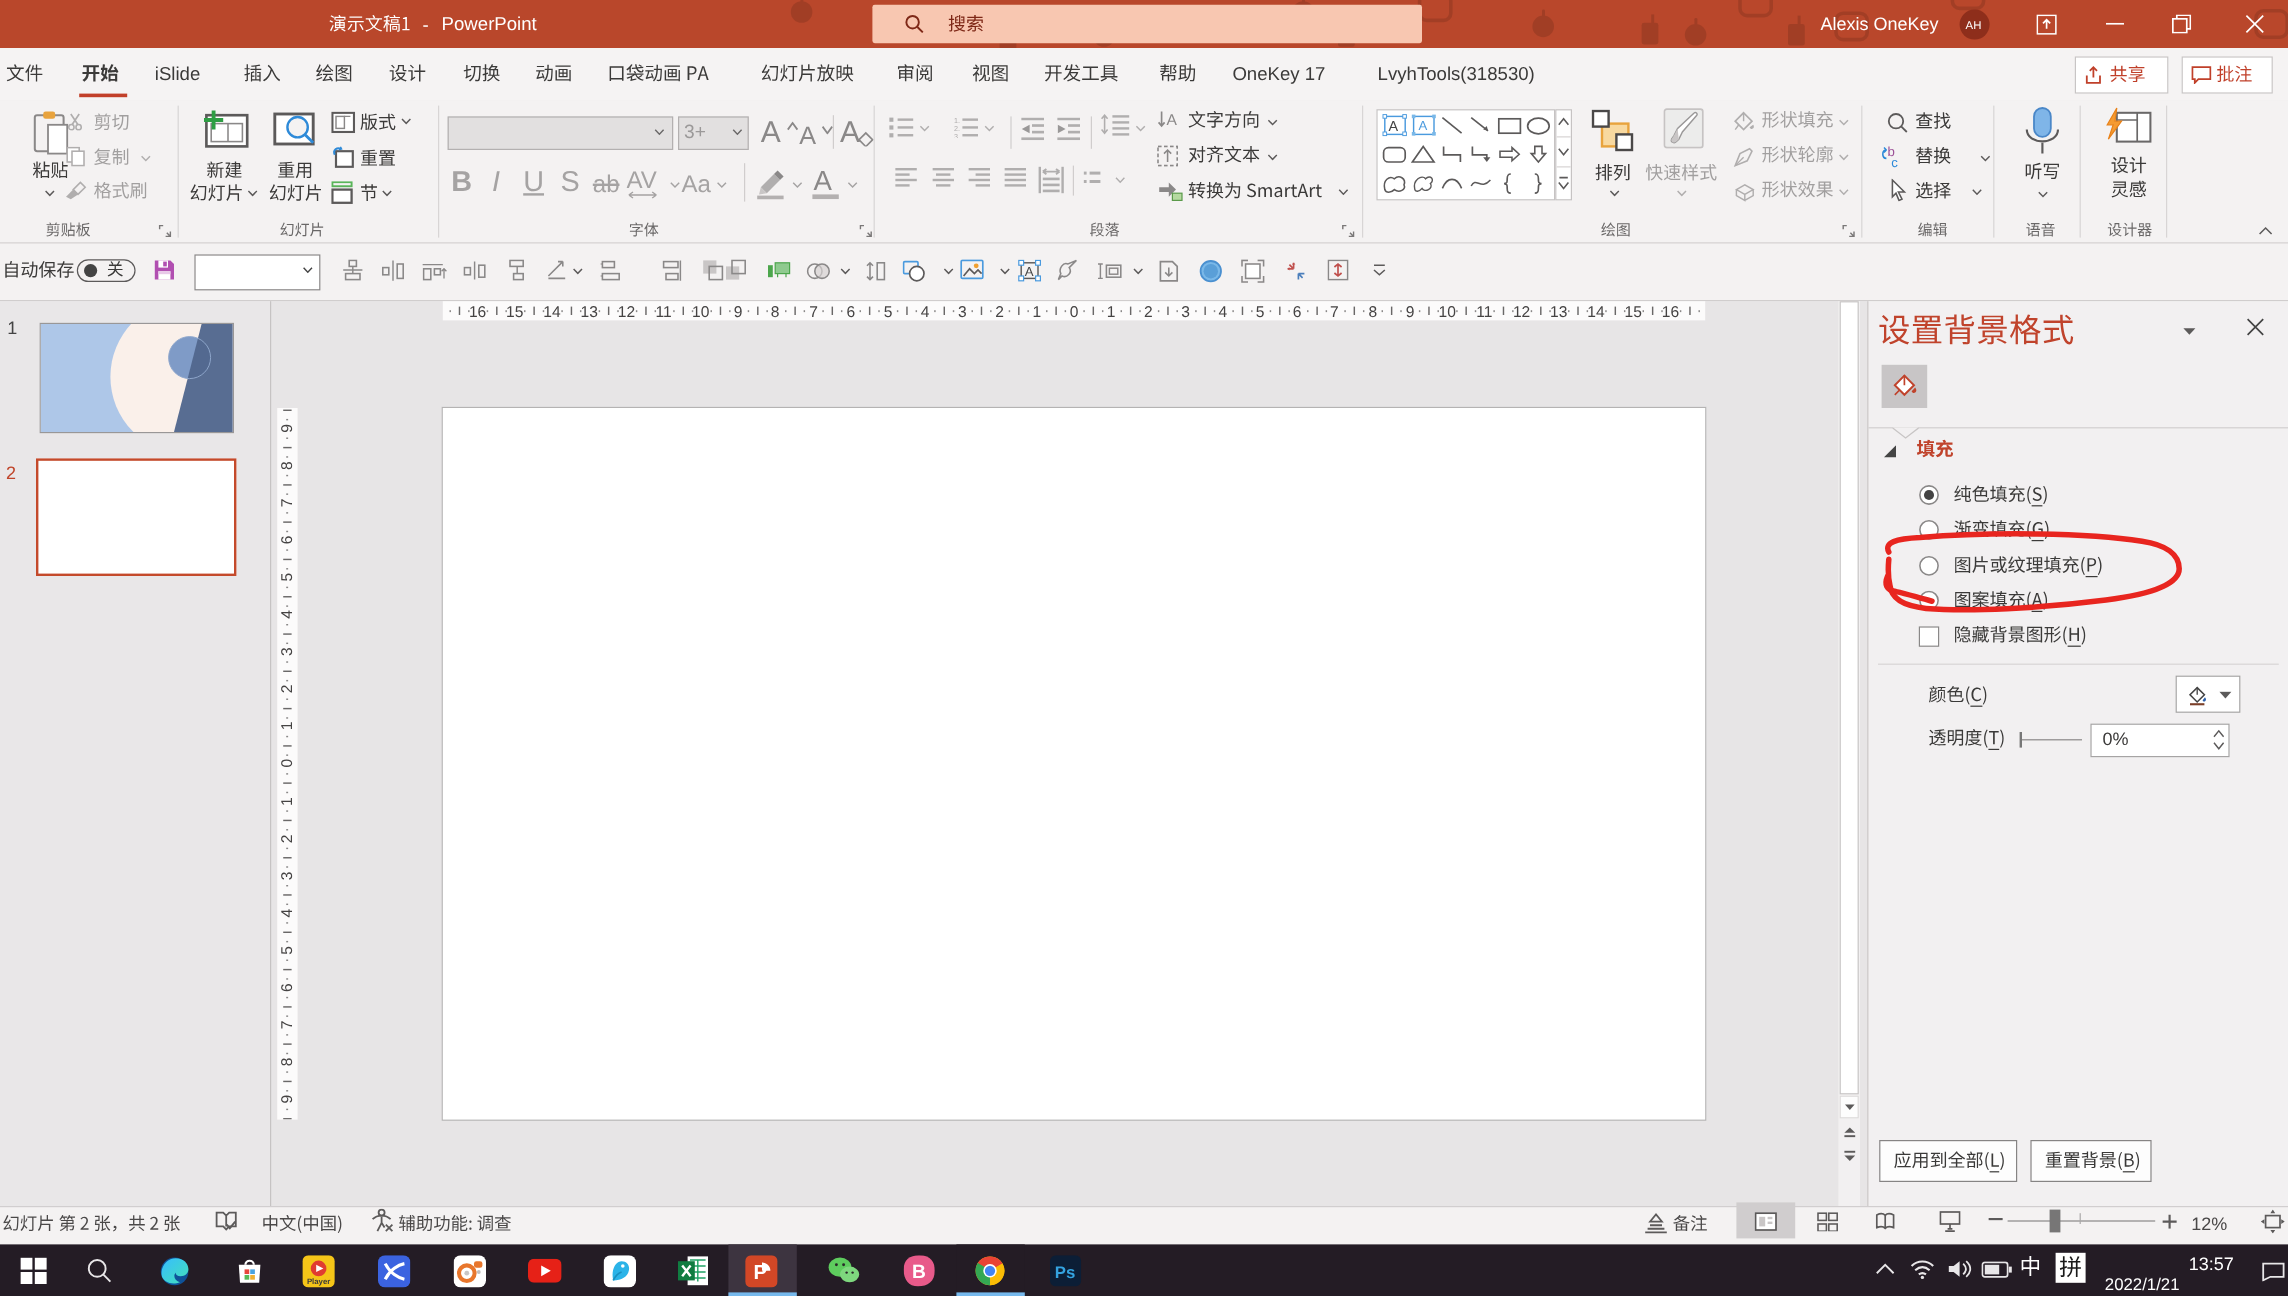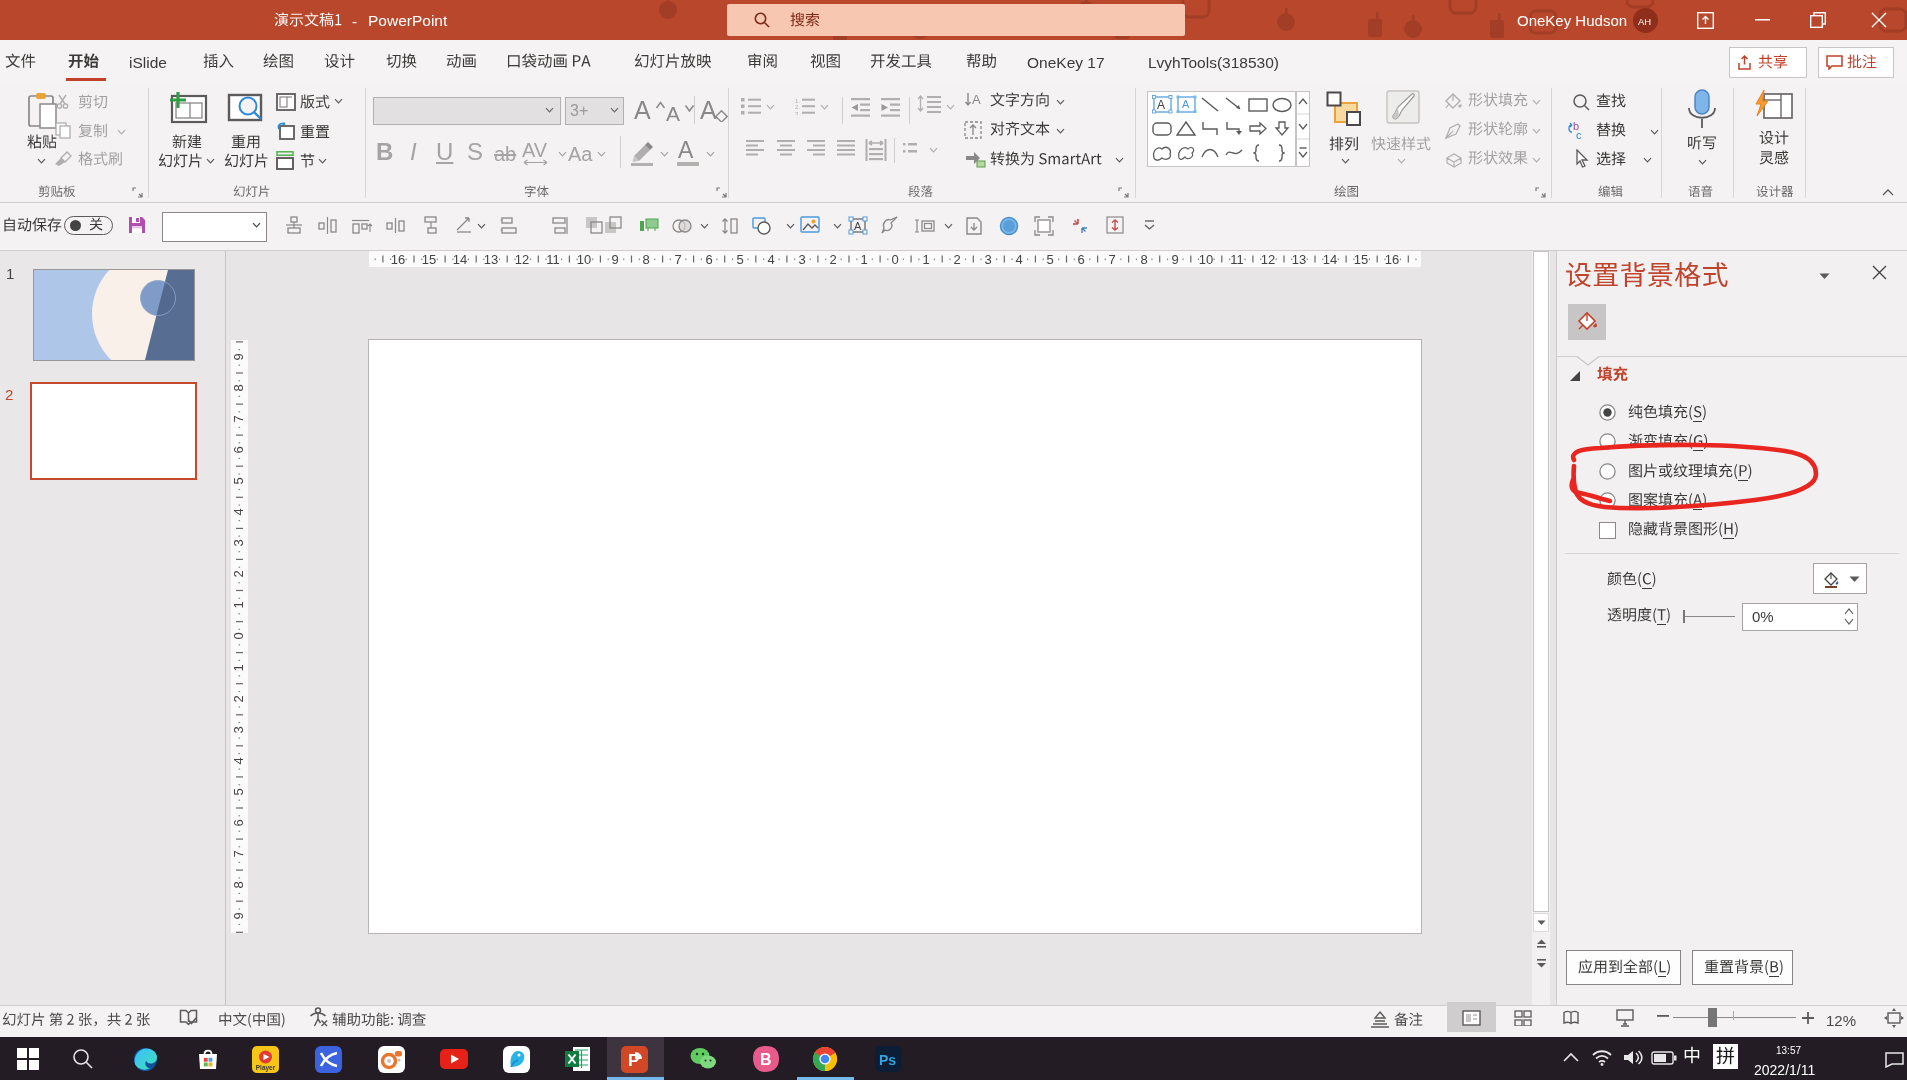--- a/index.html
+++ b/index.html
@@ -58,21 +58,21 @@
 <div style="position:absolute;left:727px;top:4px;width:458px;height:32px;background:#f8c7b1;border-radius:2px"></div>
 <svg class="ab" style="left:753px;top:11px" width="18" height="18" viewBox="0 0 18 18">
     <circle cx="7.5" cy="7.5" r="5.2" fill="none" stroke="#7e2817" stroke-width="1.6"></circle>
     <line x1="11.5" y1="11.5" x2="16" y2="16" stroke="#7e2817" stroke-width="1.6"></line>
   </svg>
 <div style="position:absolute;left:790px;top:12px">
     <svg width="30.0" height="18.8" viewBox="0 0 30.0 18.8">
       <path d="M2.5 0.6V3.6H0.7V4.7H2.5V7.9L0.6 8.6L0.9 9.6L2.5 9V13C2.5 13.2 2.4 13.2 2.2 13.2C2.1 13.3 1.5 13.3 1 13.2C1.1 13.6 1.2 14 1.3 14.3C2.2 14.3 2.7 14.3 3.1 14.1C3.4 13.9 3.6 13.6 3.6 13V8.6L5.2 7.9L5 6.9L3.6 7.5V4.7H5.1V3.6H3.6V0.6ZM5.7 8.8V9.8H6.4L6.2 9.9C6.9 10.9 7.7 11.7 8.8 12.4C7.5 13 6 13.3 4.6 13.5C4.8 13.7 5 14.2 5.1 14.4C6.7 14.2 8.4 13.7 9.8 13C10.9 13.6 12.3 14.1 13.8 14.4C13.9 14.1 14.2 13.7 14.4 13.4C13.1 13.2 11.9 12.9 10.8 12.4C12 11.6 13 10.5 13.7 9.1L13 8.8L12.8 8.8H10.2V7.4H13.7V1.8H10.8V2.8H12.7V4.2H10.9V5H12.7V6.5H10.2V0.6H9.2V6.5H6.9V5H8.5V4.2H6.9V2.8C7.6 2.5 8.4 2.2 9.1 1.9L8.3 1.1C7.7 1.5 6.8 1.9 5.9 2.2V7.4H9.2V8.8ZM12.1 9.8C11.6 10.7 10.8 11.4 9.8 11.9C8.8 11.3 8 10.6 7.4 9.8Z M24.5 11.6C25.8 12.3 27.4 13.4 28.2 14.1L29.1 13.4C28.2 12.7 26.6 11.7 25.4 11.1ZM19.4 11.2C18.5 12 17.1 12.8 15.9 13.4C16.2 13.5 16.6 13.9 16.8 14.1C18 13.5 19.4 12.5 20.4 11.6ZM17.9 8.4C18.2 8.3 18.6 8.3 21.3 8.1C20.1 8.7 19 9.1 18.6 9.3C17.7 9.7 17 9.9 16.5 9.9C16.6 10.2 16.8 10.7 16.8 10.9C17.2 10.8 17.8 10.7 22.2 10.4V13C22.2 13.2 22.1 13.3 21.9 13.3C21.6 13.3 20.8 13.3 19.9 13.3C20.1 13.6 20.3 14 20.3 14.3C21.4 14.3 22.2 14.3 22.6 14.1C23.1 14 23.3 13.7 23.3 13.1V10.4L27 10.1C27.4 10.6 27.7 11 28 11.3L28.8 10.7C28.2 9.9 26.8 8.6 25.8 7.8L25 8.3C25.4 8.6 25.8 9 26.2 9.4L19.6 9.7C21.8 8.9 23.9 7.9 25.9 6.7L25.1 6C24.4 6.4 23.7 6.8 23 7.2L19.6 7.4C20.7 6.9 21.7 6.3 22.6 5.6L22.2 5.3H27.9V7.1H29V4.3H23.1V2.9H28.8V1.9H23.1V0.6H21.9V1.9H16.1V2.9H21.9V4.3H16V7.1H17.1V5.3H21.5C20.4 6.1 19.1 6.8 18.7 7C18.3 7.3 17.9 7.4 17.6 7.4C17.7 7.7 17.9 8.2 17.9 8.4Z" fill="#7e2817"></path>
     </svg>
   </div>
-<div style="position:absolute;left:1517px;top:12px;font-family:'Liberation Sans', sans-serif;font-size:15px;color:#ffffff;font-weight:400;letter-spacing:0;white-space:nowrap;line-height:1.2">OneKey Hudson</div>
+<div style="position:absolute;left:1517px;top:12px;font-family:'Liberation Sans', sans-serif;font-size:15px;color:#ffffff;font-weight:400;letter-spacing:0;white-space:nowrap;line-height:1.2">Alexis OneKey</div>
 <div style="position:absolute;left:1633px;top:8px;width:25px;height:25px;background:#8e2e1b;border-radius:50%"></div>
 <div style="position:absolute;left:1638px;top:16px;font-family:'Liberation Sans', sans-serif;font-size:9.5px;color:#ffffff;font-weight:400;letter-spacing:0;white-space:nowrap;line-height:1.2">AH</div>
 <svg class="ab" style="left:1697px;top:12px" width="17" height="17" viewBox="0 0 17 17">
     <rect x="0.7" y="0.7" width="15.6" height="15.6" fill="none" stroke="#fff" stroke-width="1.4"></rect>
     <path d="M8.5 12 L8.5 5 M5.5 7.5 L8.5 4.5 L11.5 7.5" fill="none" stroke="#fff" stroke-width="1.4"></path>
   </svg>
 <svg class="ab" style="left:1755px;top:19px" width="15" height="2" viewBox="0 0 15 2">
     <rect width="15" height="1.5" fill="#fff"></rect>
   </svg>
 <svg class="ab" style="left:1810px;top:12px" width="16" height="16" viewBox="0 0 16 16">
@@ -1456,16 +1456,16 @@
     <svg width="18.0" height="22.5" viewBox="0 0 18.0 22.5">
       <path d="M8.2 0.7V3.9H1.7V12.5H3.1V11.4H8.2V17.3H9.7V11.4H14.8V12.4H16.2V3.9H9.7V0.7ZM3.1 10V5.3H8.2V10ZM14.8 10H9.7V5.3H14.8Z" fill="#ffffff"></path>
     </svg>
   </div>
 <div style="position:absolute;left:1713px;top:1044px;width:25px;height:25px;background:#fff"></div>
 <div style="position:absolute;left:1716px;top:1046px">
     <svg width="19.0" height="23.8" viewBox="0 0 19.0 23.8">
       <path d="M8.6 1.4C9.3 2.5 10 3.9 10.3 4.7L11.6 4.1C11.3 3.3 10.5 1.9 9.8 0.9ZM3.1 0.8V4.6H0.8V5.9H3.1V10.1C2.1 10.4 1.3 10.7 0.5 10.8L0.9 12.3L3.1 11.5V16.4C3.1 16.7 3 16.8 2.8 16.8C2.6 16.8 1.8 16.8 1 16.8C1.2 17.2 1.4 17.8 1.5 18.2C2.6 18.2 3.4 18.1 3.9 17.9C4.3 17.7 4.5 17.2 4.5 16.4V11.1L6.4 10.4L6.2 9.1L4.5 9.7V5.9H6.4V4.6H4.5V0.8ZM13.9 6.1V10H11.2V9.8V6.1ZM15.4 0.8C15 2 14.3 3.7 13.7 4.8H7.5V6.1H9.8V9.8V10H6.8V11.3H9.7C9.6 13.4 8.9 15.8 6.4 17.3C6.7 17.5 7.1 18 7.4 18.3C10.1 16.5 10.9 13.7 11.1 11.3H13.9V18.2H15.3V11.3H18.1V10H15.3V6.1H17.6V4.8H15.1C15.7 3.8 16.3 2.5 16.9 1.3Z" fill="#1a1a1a"></path>
     </svg>
   </div>
-<div style="position:absolute;left:1776px;top:1045px;font-family:'Liberation Sans', sans-serif;font-size:10px;color:#ffffff;font-weight:400;letter-spacing:0;white-space:nowrap;line-height:1.2">13:57</div>
-<div style="position:absolute;left:1754px;top:1062px;font-family:'Liberation Sans', sans-serif;font-size:14px;color:#ffffff;font-weight:400;letter-spacing:0;white-space:nowrap;line-height:1.2">2022/1/11</div>
+<div style="position:absolute;left:1824px;top:1045px;font-family:'Liberation Sans', sans-serif;font-size:15px;color:#ffffff;font-weight:400;letter-spacing:0;white-space:nowrap;line-height:1.2">13:57</div>
+<div style="position:absolute;left:1754px;top:1062px;font-family:'Liberation Sans', sans-serif;font-size:14px;color:#ffffff;font-weight:400;letter-spacing:0;white-space:nowrap;line-height:1.2">2022/1/21</div>
 <svg class="ab" style="left:1884px;top:1051px" width="21" height="17" viewBox="0 0 21 17">
     <path d="M2 2 L19 2 L19 13 L8 13 L2 16 Z" fill="none" stroke="#e8e6e8" stroke-width="1.5"></path>
   </svg>
 </body></html>

